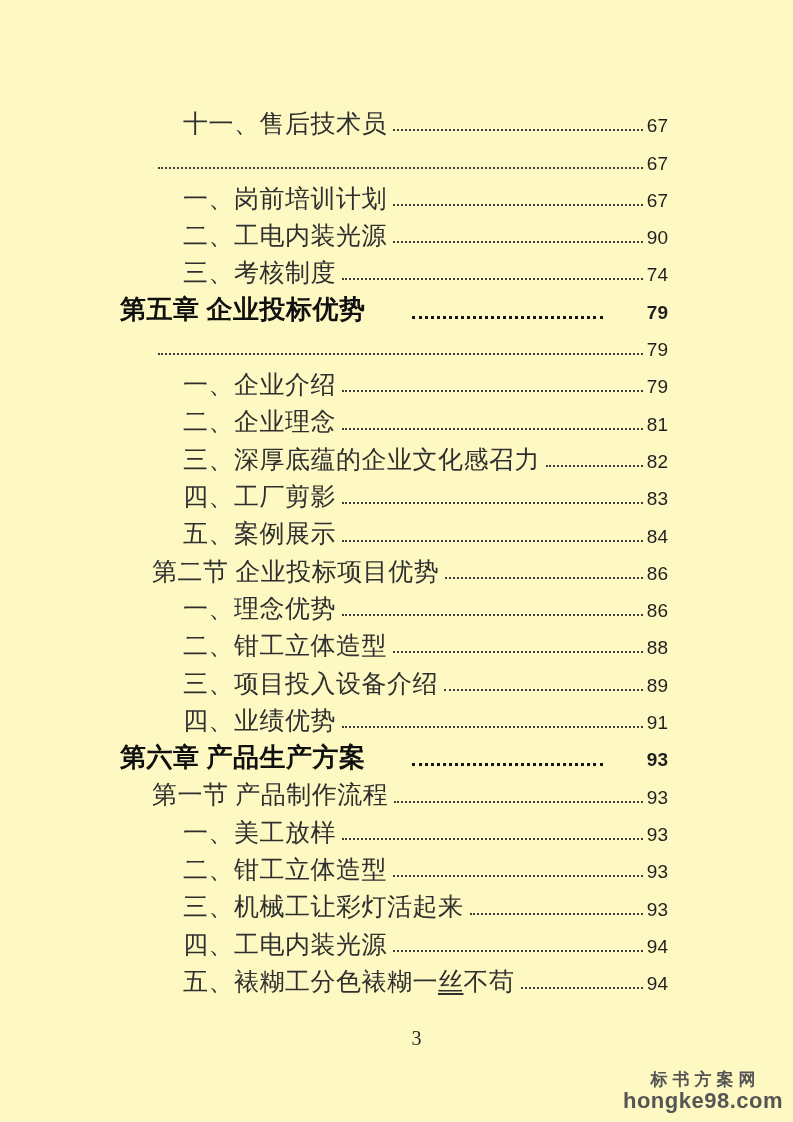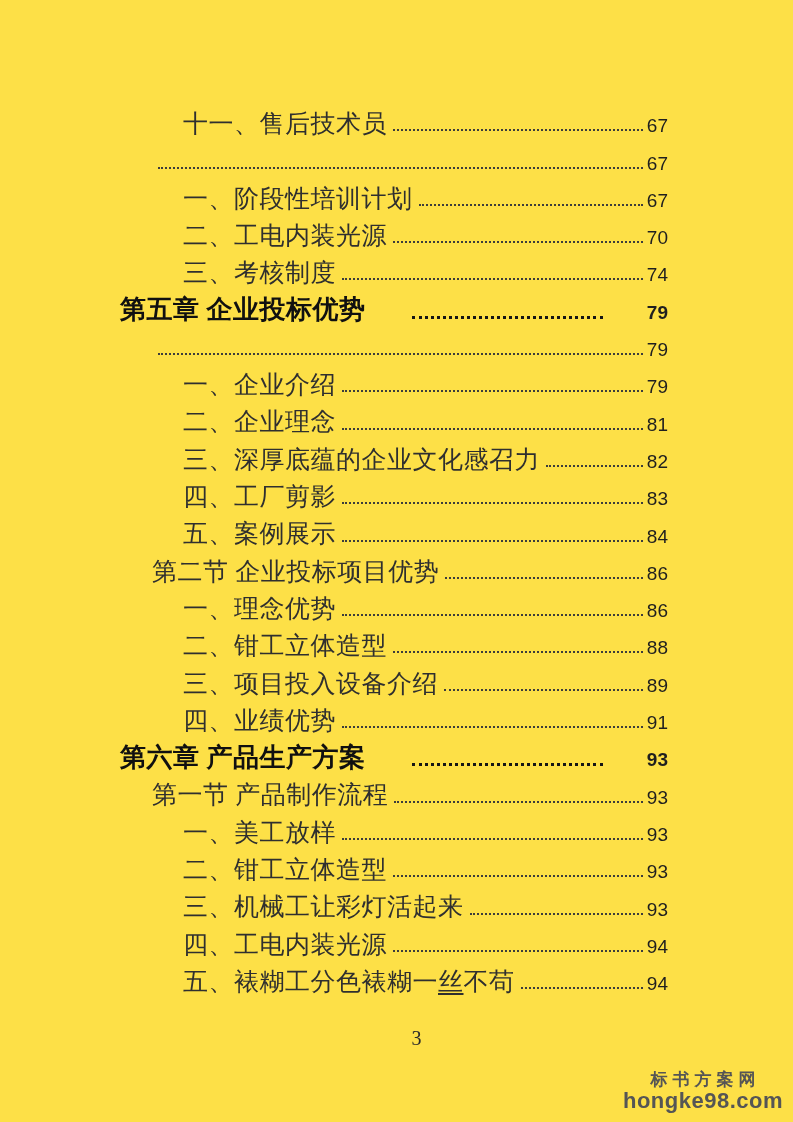--- a/index.html
+++ b/index.html
@@ -4,21 +4,21 @@
 <style>
   html, body {
     margin: 0;
     padding: 0;
     background: #ffffff;
   }
   .page {
     position: relative;
     width: 793px;
     height: 1122px;
-    background: #fde047;
+    background: #fef9c3;
     overflow: hidden;
     font-family: "Liberation Serif", serif;
   }
   .toc-container {
     position: absolute;
     left: 120px;
     top: 100px;
     width: 548px;
   }
   .toc-row {
@@ -103,28 +103,28 @@
   <div class="toc-row lvl-item">
         <span class="toc-title">十一、售后技术员</span>
         <span class="dots"></span>
         <span class="toc-page">67</span>
       </div>
       <div class="toc-row lvl-section">
         <span class="dots"></span>
         <span class="toc-page">67</span>
       </div>
       <div class="toc-row lvl-item">
-        <span class="toc-title">一、阶段性培训计划</span>
+        <span class="toc-title">一、岗前培训计划</span>
         <span class="dots"></span>
         <span class="toc-page">67</span>
       </div>
       <div class="toc-row lvl-item">
         <span class="toc-title">二、工电内装光源</span>
         <span class="dots"></span>
-        <span class="toc-page">70</span>
+        <span class="toc-page">90</span>
       </div>
       <div class="toc-row lvl-item">
         <span class="toc-title">三、考核制度</span>
         <span class="dots"></span>
         <span class="toc-page">74</span>
       </div>
       <div class="toc-row lvl-chapter">
         <span class="toc-title">第五章 企业投标优势</span>
         <span class="dots"></span>
         <span class="toc-page">79</span>

